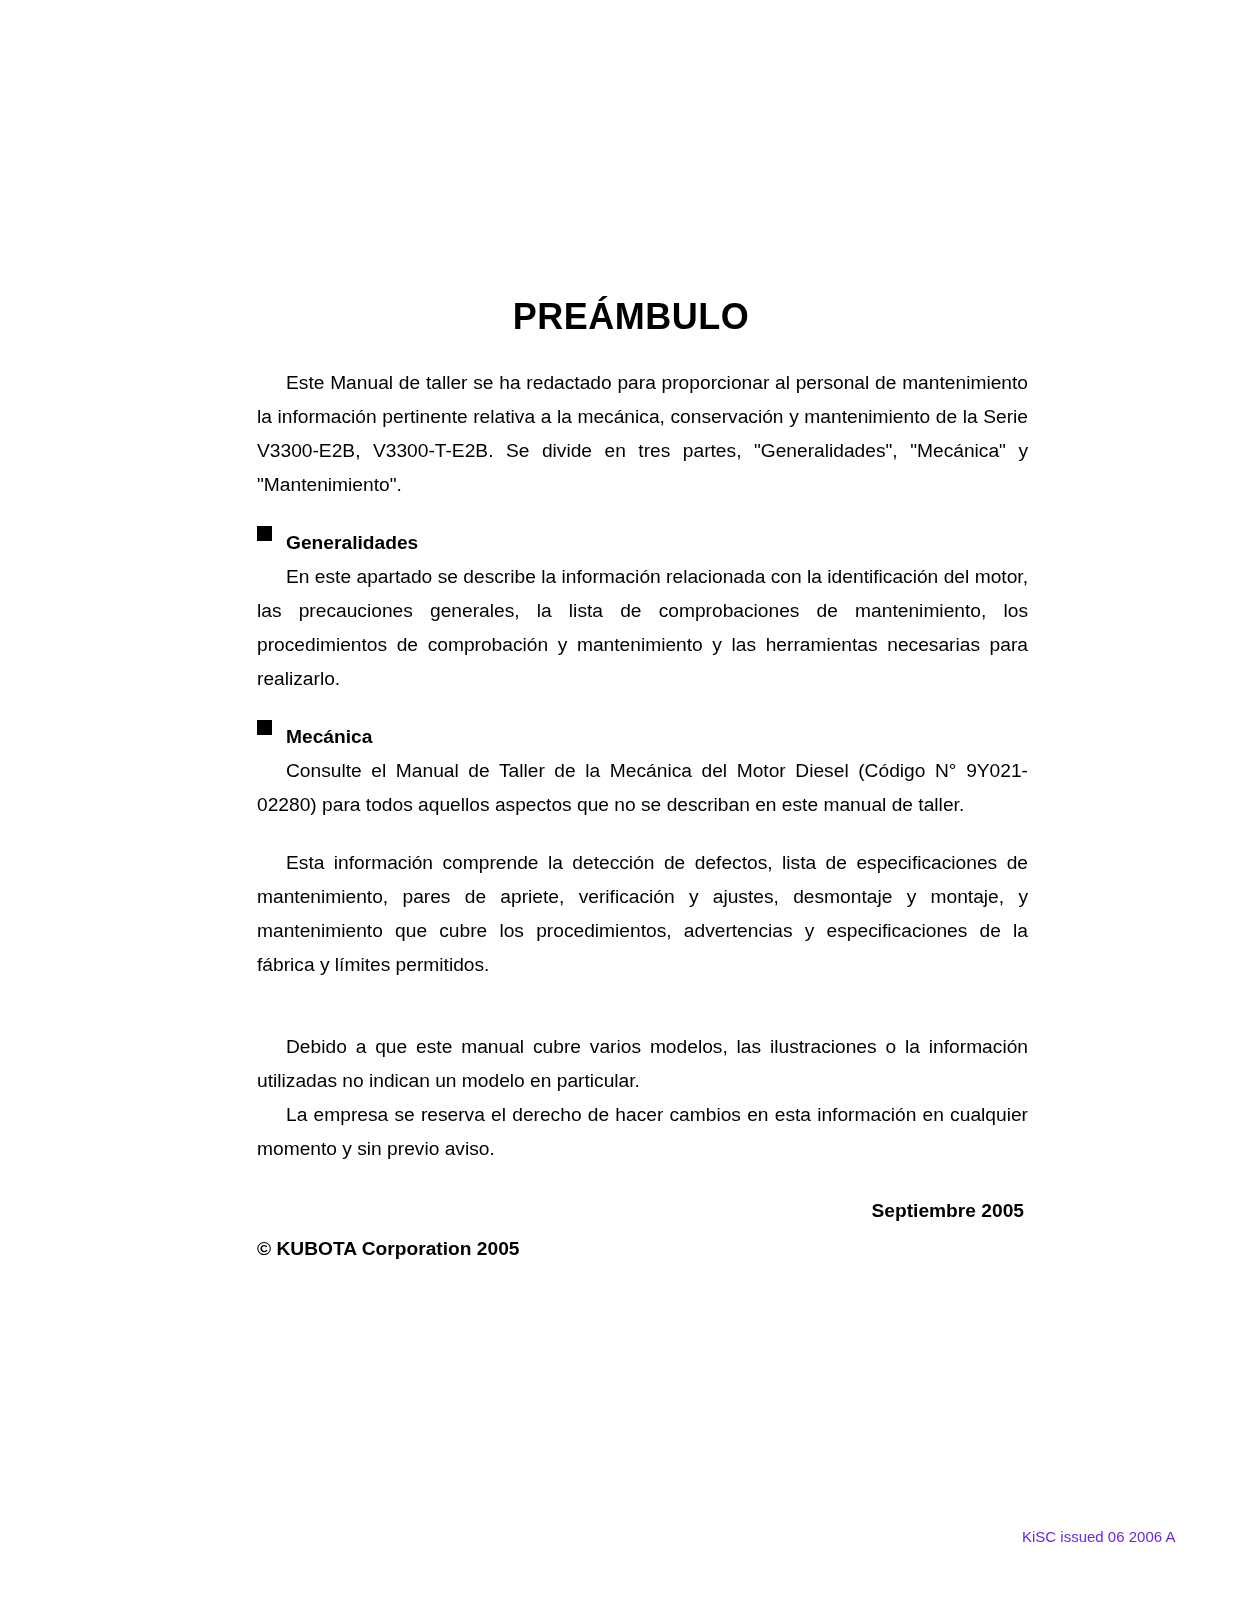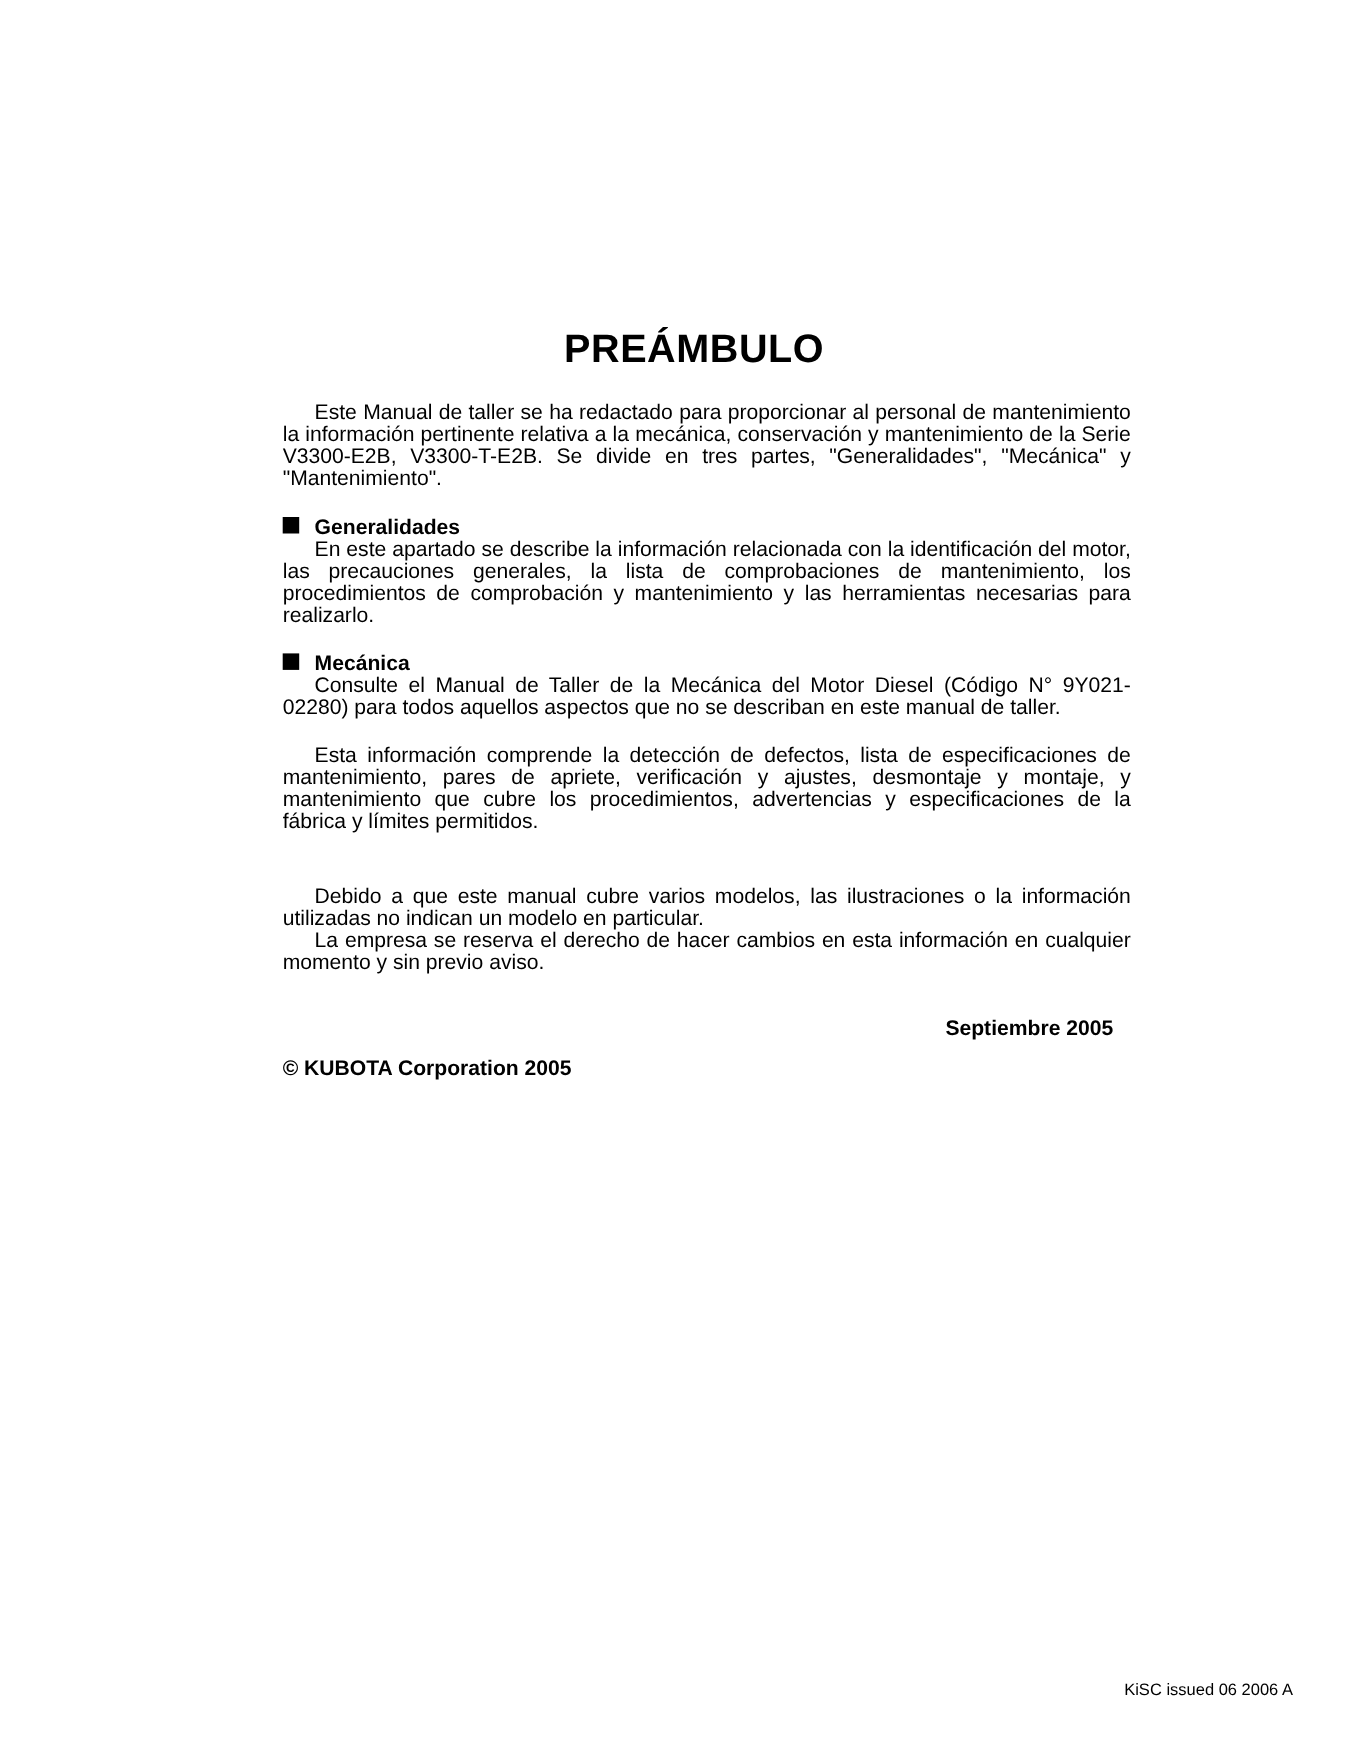--- a/index.html
+++ b/index.html
@@ -6,32 +6,32 @@
     body {
       width: 1236px; height: 1600px; position: relative; overflow: hidden;
       font-family: "Liberation Sans", sans-serif; color: #000;
     }
     .title {
       position: absolute; top: 272px; left: 0; width: 1262px;
       text-align: center; font-weight: bold; font-size: 36px; letter-spacing: 0.5px;
     }
     .content {
       position: absolute; left: 257px; top: 366px; width: 771px;
-      font-size: 19.2px; line-height: 20px;
+      font-size: 19.2px; line-height: 34px;
     }
     .para { text-align: justify; text-indent: 29px; margin: 0; }
     .gap { height: 24px; }
     .section-head { font-weight: bold; display: flex; align-items: flex-start; margin: 0; }
     .bullet {
       display: inline-block; width: 15px; height: 15px; background: #000; margin-right: 14px;
     }
-    .date-line { text-align: right; font-weight: bold; margin: 16px; }
+    .date-line { text-align: right; font-weight: bold; margin: 4px; }
     .copyright { font-weight: bold; margin: 0; }
     .footer {
-      position: absolute; top: 1528px; left: 1022px; font-size: 15px; color: #000000;
+      position: absolute; top: 1528px; left: 1022px; font-size: 15px; color: #6d28d9;
     }
   </style>
 </head>
 <body>
 
 <h1 class="title">PREÁMBULO</h1>
 
 <div class="content">
   <p class="para">Este Manual de taller se ha redactado para proporcionar al personal de mantenimiento la información pertinente relativa a la mecánica, conservación y mantenimiento de la Serie V3300-E2B, V3300-T-E2B.  Se divide en tres partes, "Generalidades", "Mecánica" y "Mantenimiento".</p>
   <div class="gap"></div>

